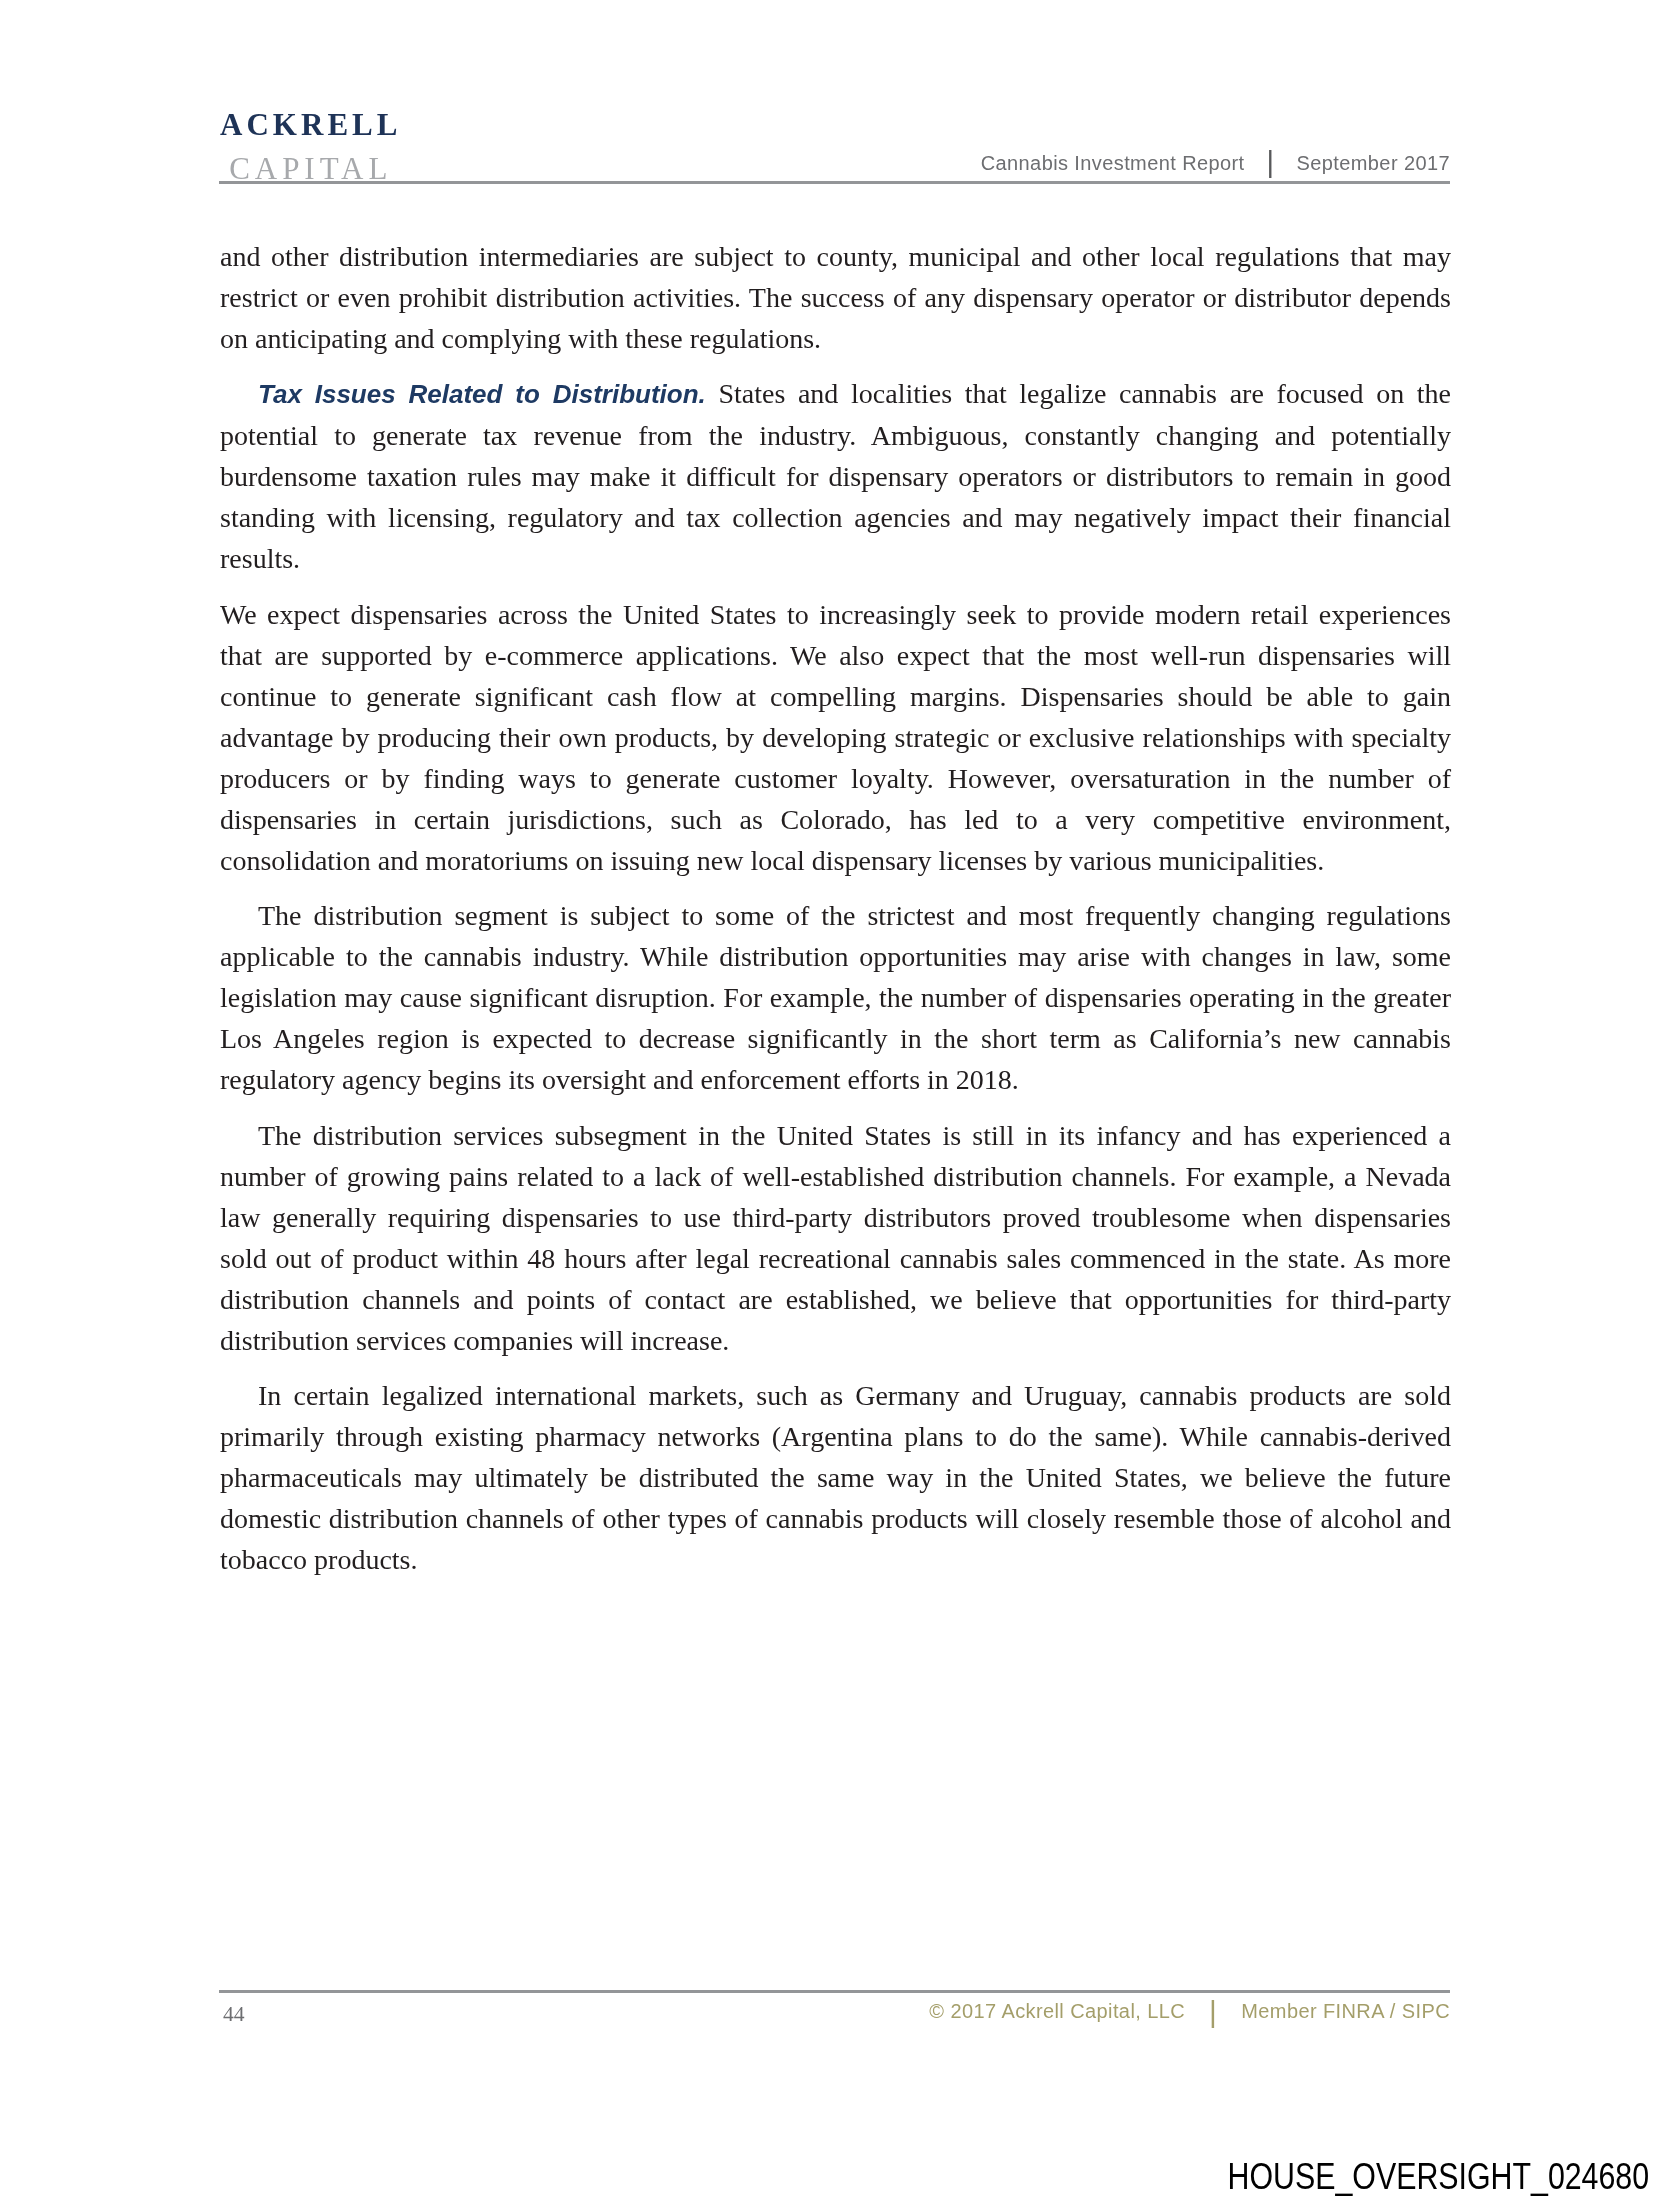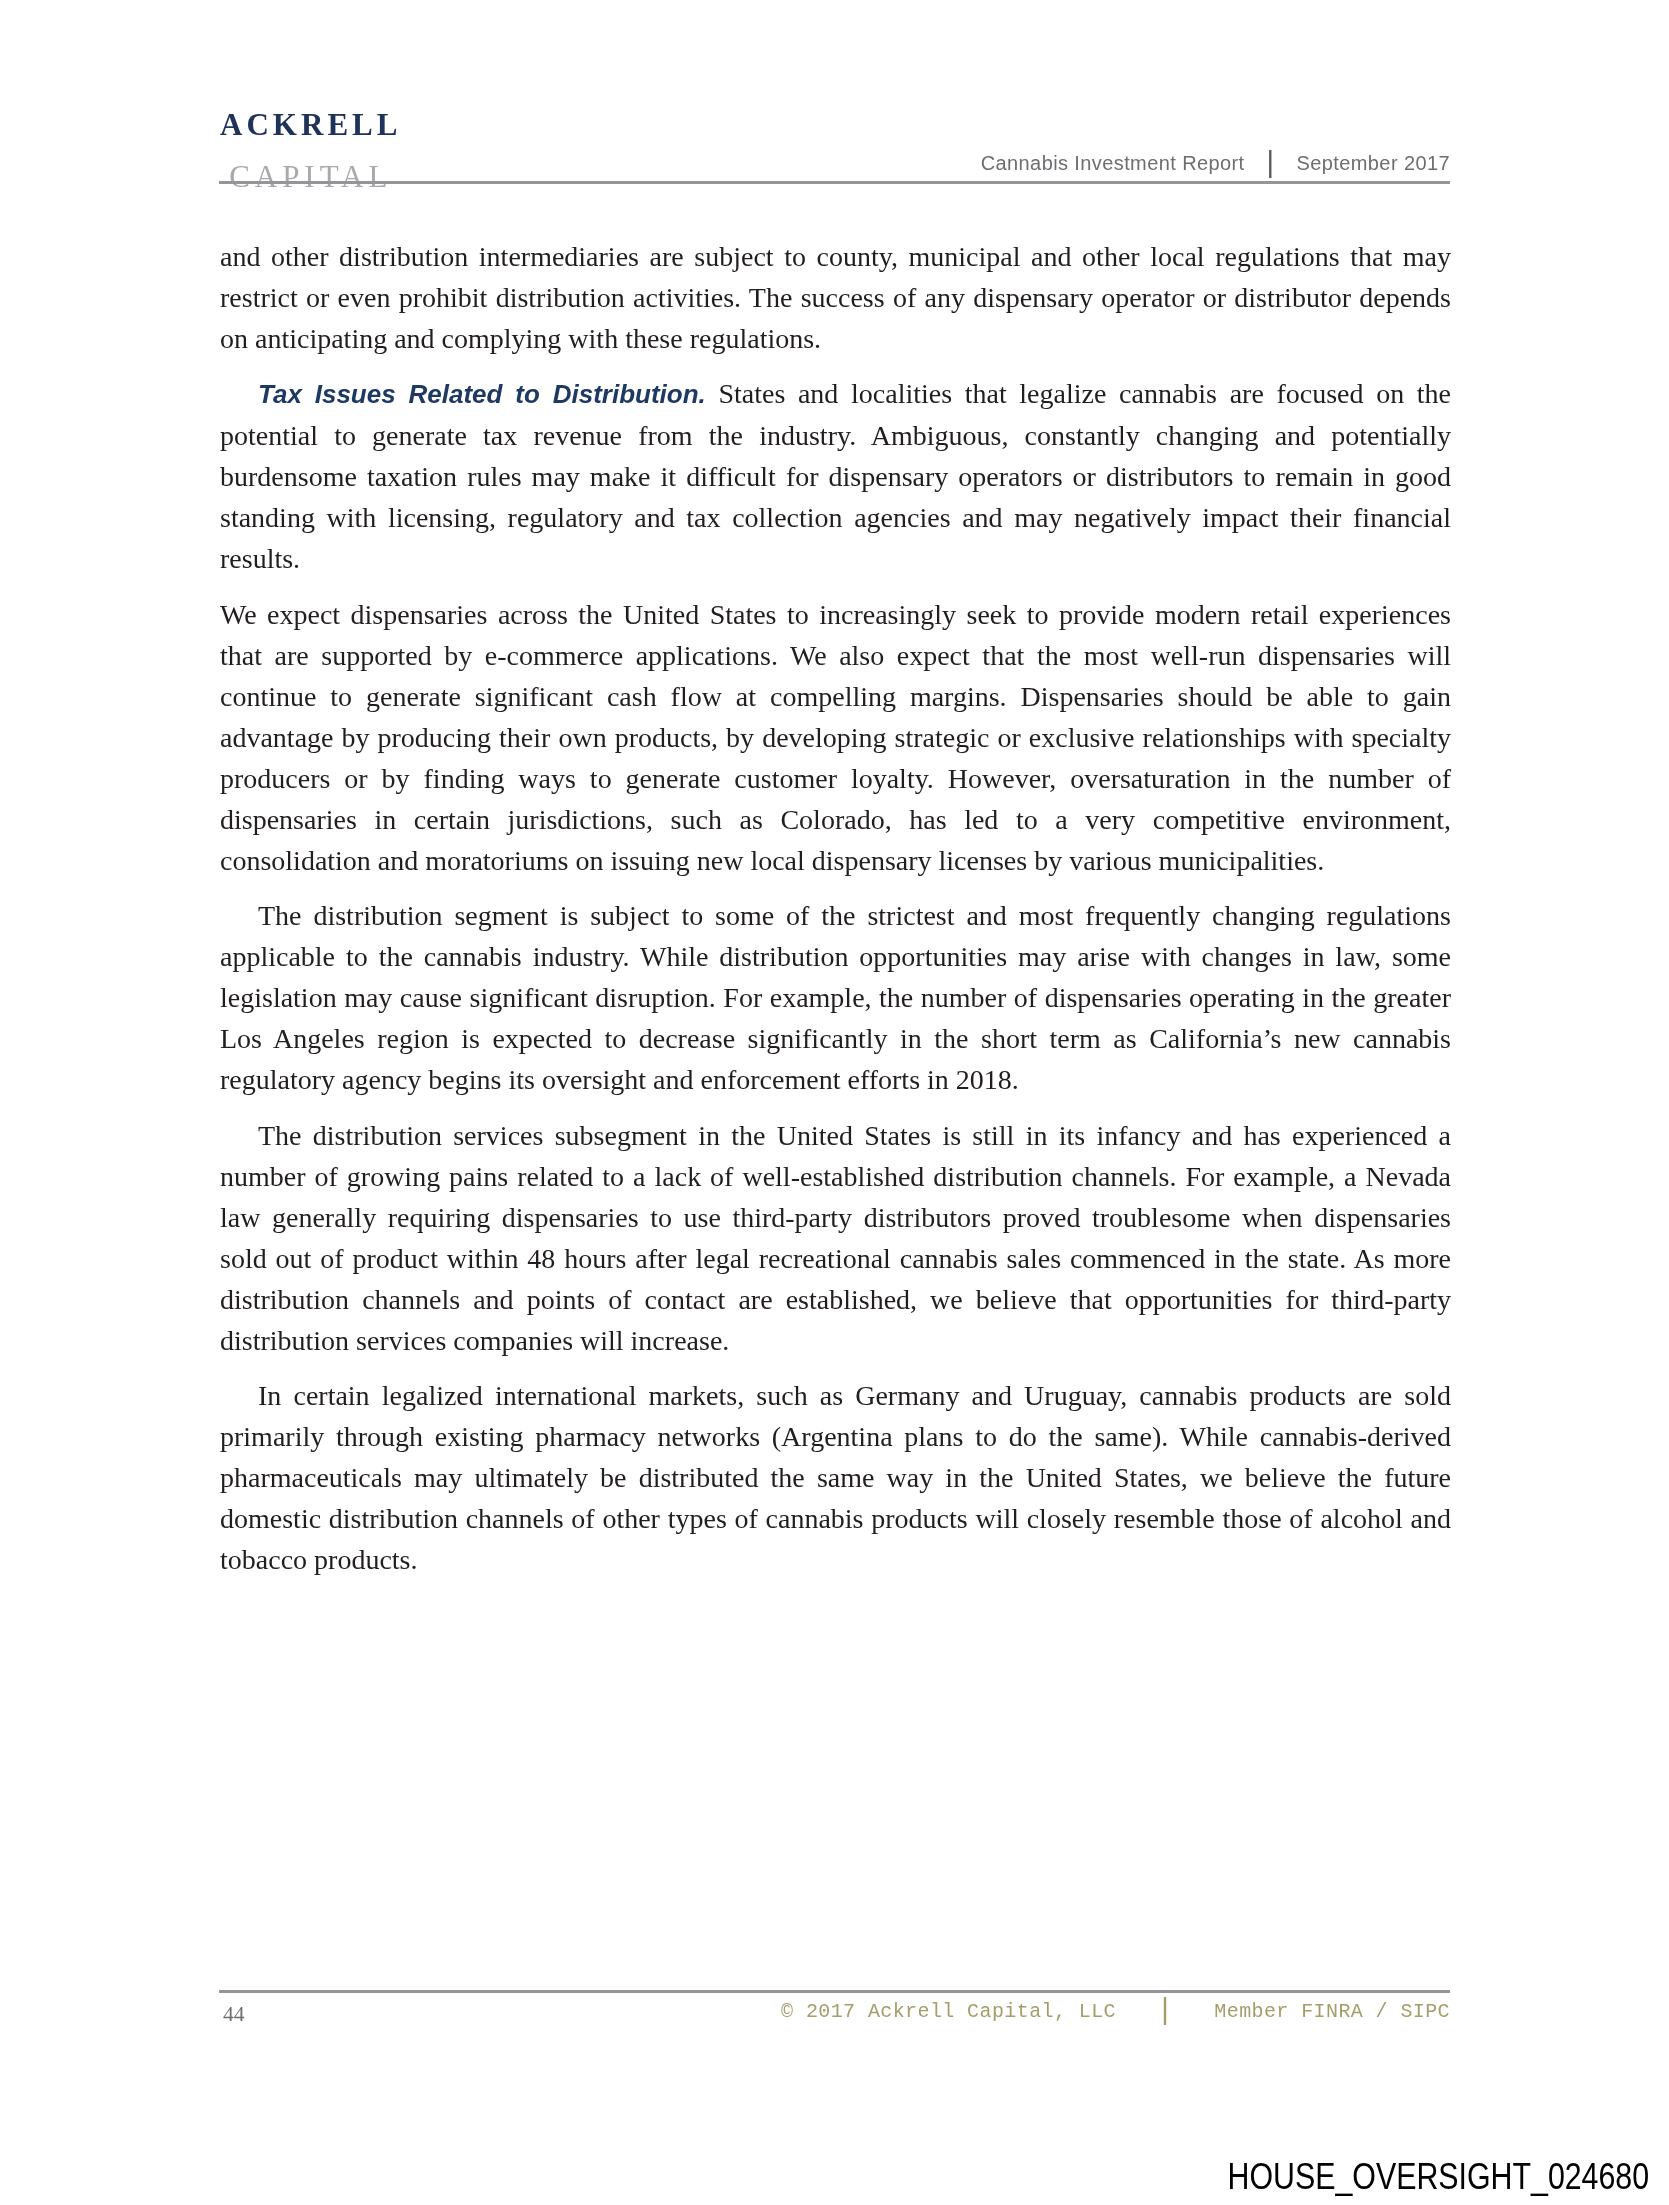--- a/index.html
+++ b/index.html
@@ -21,21 +21,21 @@
     letter-spacing: 0.13em;
     color: #1e3357;
   }
   .logo-line2 {
     font-family: "Liberation Serif", serif;
     font-weight: 400;
     font-size: 31px;
     line-height: 1.0;
     letter-spacing: 0.16em;
     color: #a7a9ac;
-    margin-top: 21px;
+    margin-top: 13px;
   }
   .header-meta {
     position: absolute;
     right: 219px;
     top: 0;
     height: 175px;
     display: flex;
     align-items: flex-end;
     gap: 22px;
     font-family: "Liberation Sans", sans-serif;
@@ -99,22 +99,22 @@
     font-family: Liberation Serif, serif;
     font-size: 21.6px;
     color: #6d6e71;
   }
   .footer-right {
     position: absolute;
     right: 219px;
     top: 1999px;
     display: flex;
     align-items: center;
-    gap: 40px;
-    font-family: Liberation Mono, monospace;
+    gap: 24px;
+    font-family: Liberation Sans, sans-serif;
     font-size: 20px;
     color: #a49e6a;
     letter-spacing: 0.02em;
   }
   .footer-right .vbar {
     font-size: 30px;
     line-height: 0.85;
     color: #a49e6a;
   }
 

